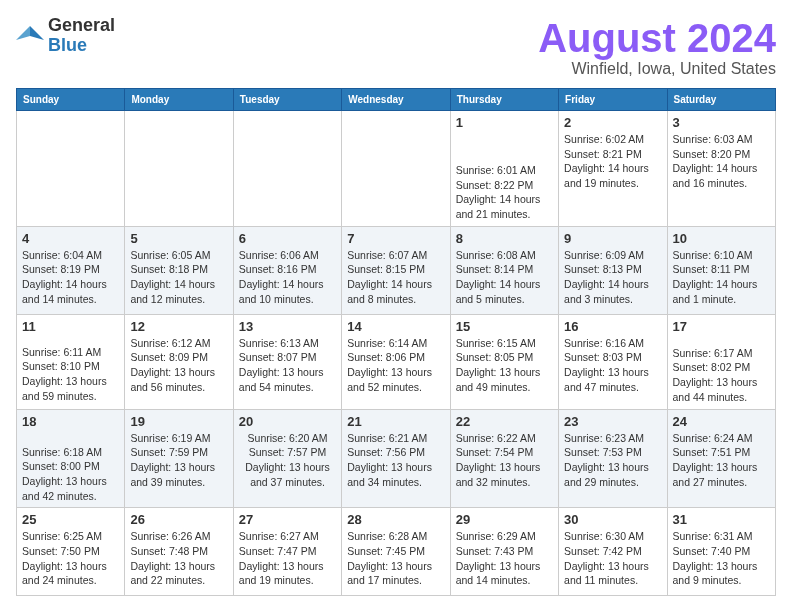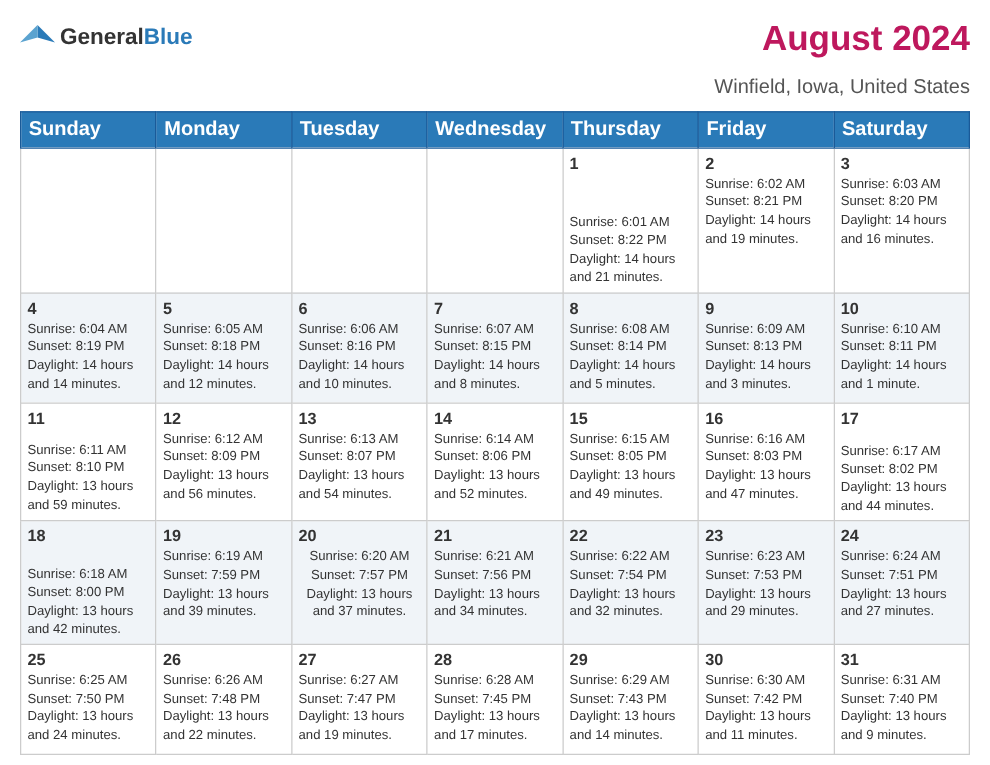--- a/index.html
+++ b/index.html
@@ -16,60 +16,59 @@
       align-items: flex-start;
       margin-bottom: 10px;
     }
     .logo {
       display: flex;
       align-items: center;
       gap: 4px;
     }
     .logo-text {
       display: flex;
-      flex-direction: row;
+      flex-direction: column;
       line-height: 1.1;
     }
     .logo-general {
       font-size: 18px;
       font-weight: bold;
       color: #333;
     }
     .logo-blue {
       font-size: 18px;
       font-weight: bold;
       color: #2a7ab8;
     }
     .logo-icon {
       width: 28px;
       height: 28px;
     }
     .title-block {
       text-align: right;
     }
     .month-year {
-      font-size: 28px;
-      font-weight: bold;
-      color: #be185d;
+      font-size: 40px;
+      font-weight: bold;
+      color: #8b5cf6;
       line-height: 1.1;
     }
     .location {
       font-size: 16px;
       color: #555;
-      margin-top: 14px;
     }
     table {
       width: 100%;
       border-collapse: collapse;
       table-layout: fixed;
     }
     thead tr th {
       background: #2a7ab8;
       color: #fff;
-      font-size: 16px;
+      font-size: 10px;
       font-weight: bold;
       padding: 5px 6px;
       text-align: left;
       border: 1px solid #1a5a98;
     }
     tbody tr td {
       border: 1px solid #ccc;
       vertical-align: top;
       padding: 4px 5px;
       height: 88px;

